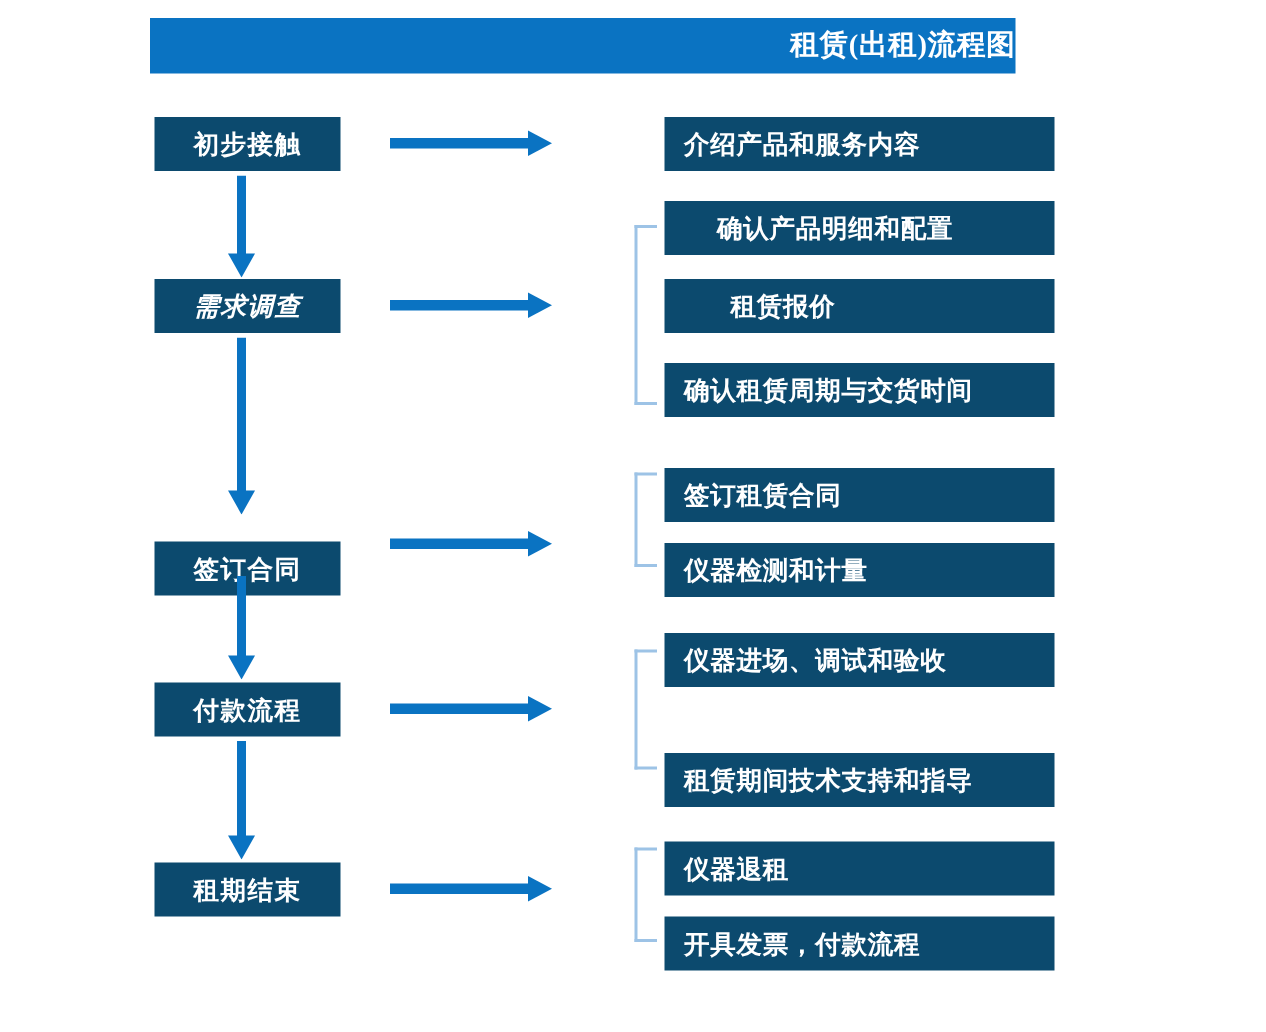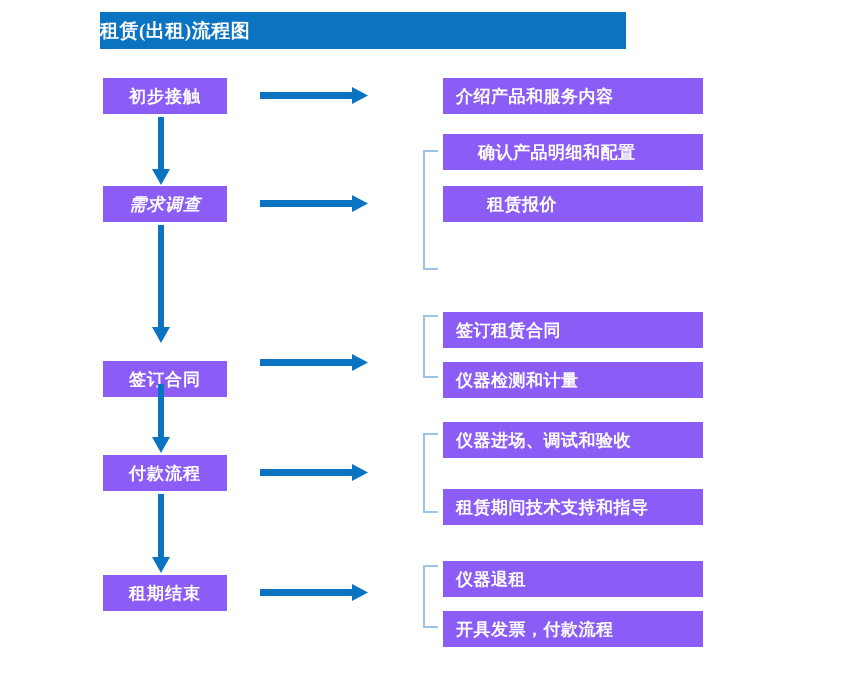--- a/index.html
+++ b/index.html
@@ -20,40 +20,40 @@
     width: 844px;
     height: 688px;
     background: #ffffff;
   }
 
   
   .title-bar {
     position: absolute;
     left: 100px;
     top: 12px;
-    width: 526px;
+    width: 577px;
     height: 37px;
     background: #0A73C2;
     display: flex;
     align-items: center;
-    justify-content: flex-start;
+    justify-content: flex-end;
   }
   .title-bar .title-text {
     color: #ffffff;
     font-size: 19px;
     font-weight: bold;
     letter-spacing: 0.5px;
     line-height: 1;
     white-space: nowrap;
   }
 
   
   .box {
     position: absolute;
-    background: #8b5cf6;
+    background: #0c4a6e;
     display: flex;
     align-items: center;
     box-sizing: border-box;
   }
   .box .box-text {
     color: #ffffff;
     font-weight: bold;
     white-space: nowrap;
     line-height: 1;
   }
@@ -193,30 +193,33 @@
 
   <div class="box detail-box" style="top:78px;">
     <span class="box-text">介绍产品和服务内容</span>
   </div>
   <div class="box detail-box" style="top:134px;padding-left:35px;">
     <span class="box-text">确认产品明细和配置</span>
   </div>
   <div class="box detail-box" style="top:186px;padding-left:44px;">
     <span class="box-text">租赁报价</span>
   </div>
+  <div class="box detail-box" style="top:242px;">
+    <span class="box-text">确认租赁周期与交货时间</span>
+  </div>
   <div class="box detail-box" style="top:312px;">
     <span class="box-text">签订租赁合同</span>
   </div>
   <div class="box detail-box" style="top:362px;">
     <span class="box-text">仪器检测和计量</span>
   </div>
   <div class="box detail-box" style="top:422px;">
     <span class="box-text">仪器进场、调试和验收</span>
   </div>
-  <div class="box detail-box" style="top:489px;">
+  <div class="box detail-box" style="top:502px;">
     <span class="box-text">租赁期间技术支持和指导</span>
   </div>
   <div class="box detail-box" style="top:611px;">
     <span class="box-text">开具发票，付款流程</span>
   </div>
   <div class="box detail-box" style="top:561px;">
     <span class="box-text">仪器退租</span>
   </div>
 
 </div>

